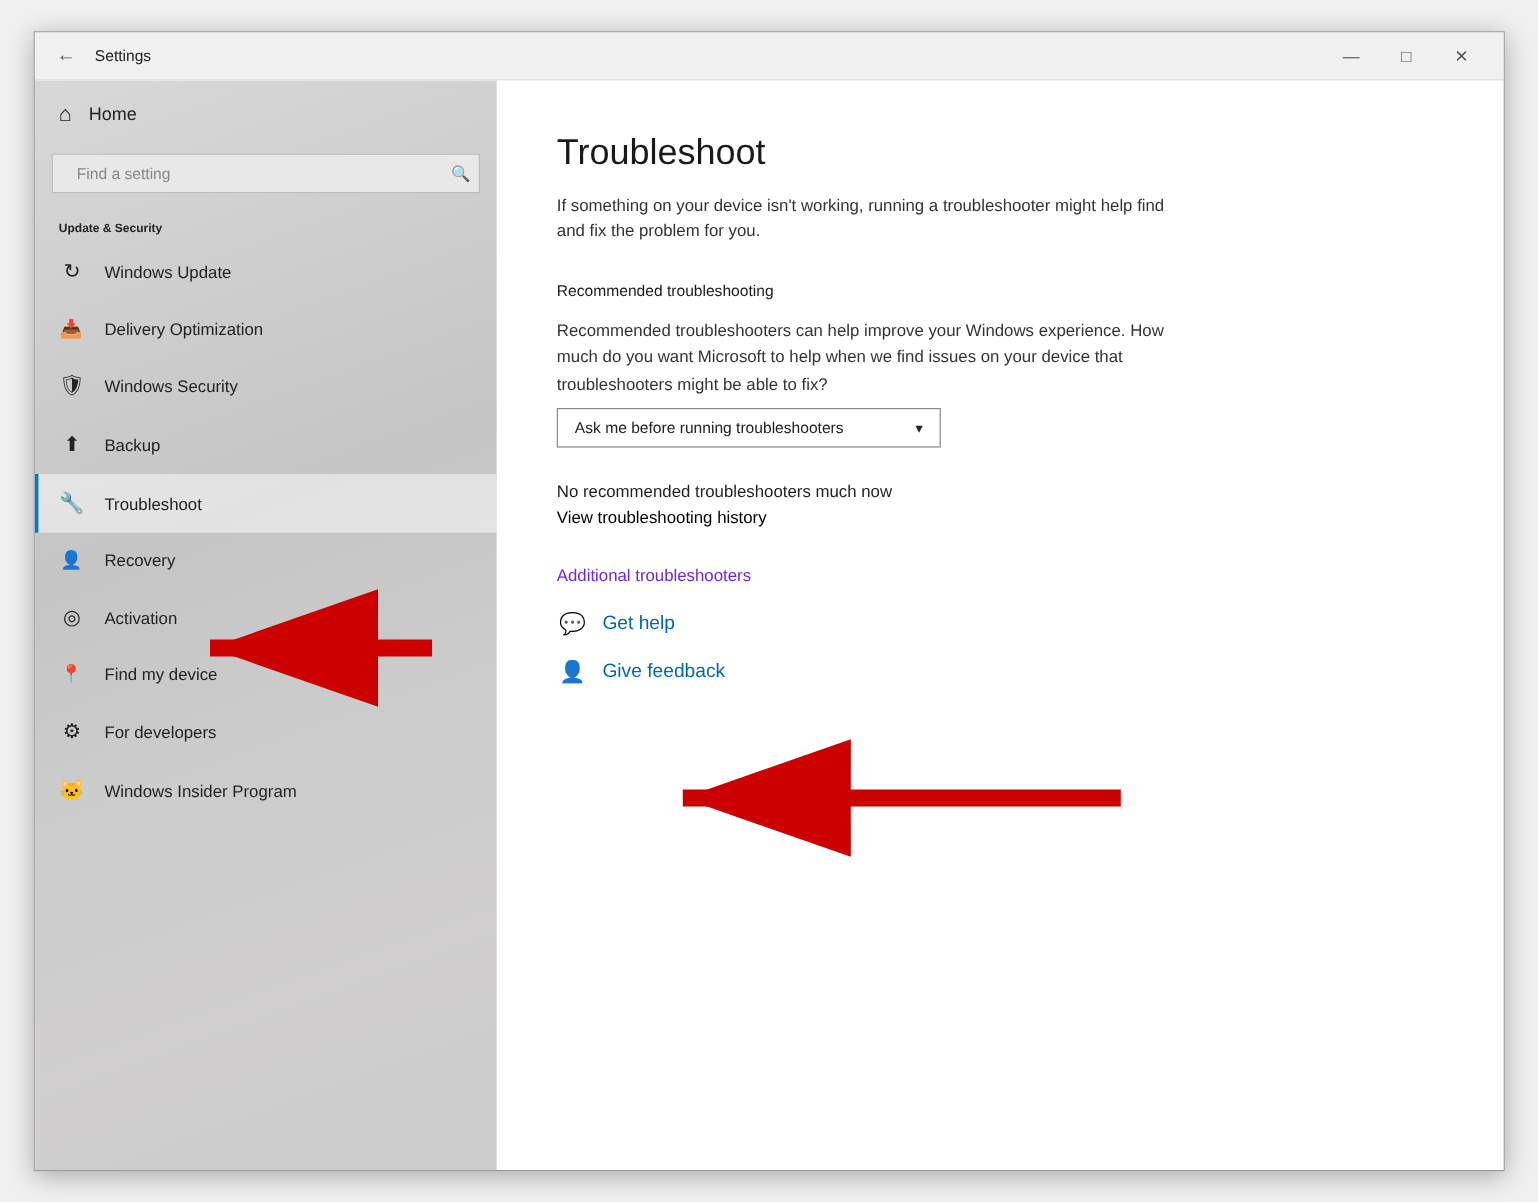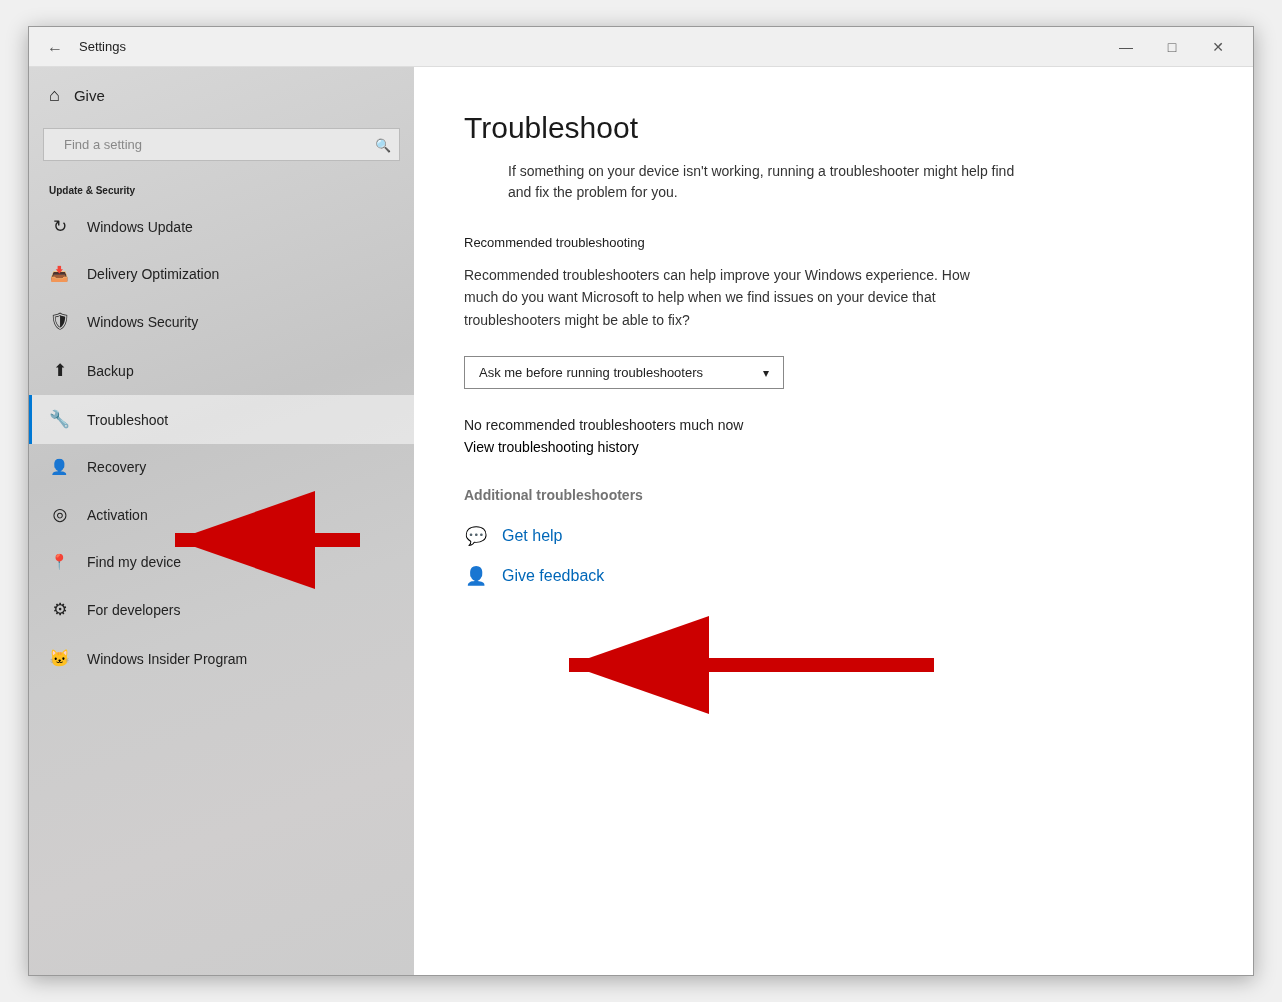--- a/index.html
+++ b/index.html
@@ -147,33 +147,32 @@
       font-weight: 300;
       color: #1a1a1a;
       margin-bottom: 16px;
     }
     .page-desc {
       font-size: 14px;
       color: #333;
       line-height: 1.5;
       margin-bottom: 32px;
       max-width: 520px;
-      margin-left: 44px;
     }
     .section-title {
       font-size: 13px;
       font-weight: 400;
       color: #1a1a1a;
       margin-bottom: 14px;
     }
     .section-desc {
       font-size: 14px;
       color: #333;
       line-height: 1.6;
-      margin-bottom: 25px;
+      margin-bottom: 9px;
       max-width: 520px;
     }
     .dropdown-select {
       display: flex;
       align-items: center;
       justify-content: space-between;
       border: 1px solid #888;
       padding: 8px 14px;
       width: 320px;
       cursor: pointer;
@@ -195,22 +194,22 @@
     .link-blue {
       color: #000000;
       font-size: 14px;
       cursor: pointer;
       text-decoration: none;
       margin-bottom: 32px;
       display: inline-block;
     }
     .additional-section-title {
       font-size: 14px;
-      font-weight: 700;
-      color: #737373;
+      font-weight: 400;
+      color: #6d28d9;
       margin-bottom: 20px;
     }
     .help-links {
       display: flex;
       flex-direction: column;
       gap: 14px;
     }
     .help-link-item {
       display: flex;
       align-items: center;
@@ -249,21 +248,21 @@
       <button class="title-btn">□</button>
       <button class="title-btn close">✕</button>
     </div>
   </div>
 
   <div class="main-content">
 
     <div class="sidebar">
       <div class="sidebar-home">
         <span class="icon">⌂</span>
-        <span>Give</span>
+        <span>Home</span>
       </div>
 
       <div class="search-box">
         <input type="text" placeholder="Find a setting" style="">
         <span class="search-icon">🔍</span>
       </div>
 
       <div class="sidebar-section-label">Update &amp; Security</div>
 
       <div class="sidebar-item">

